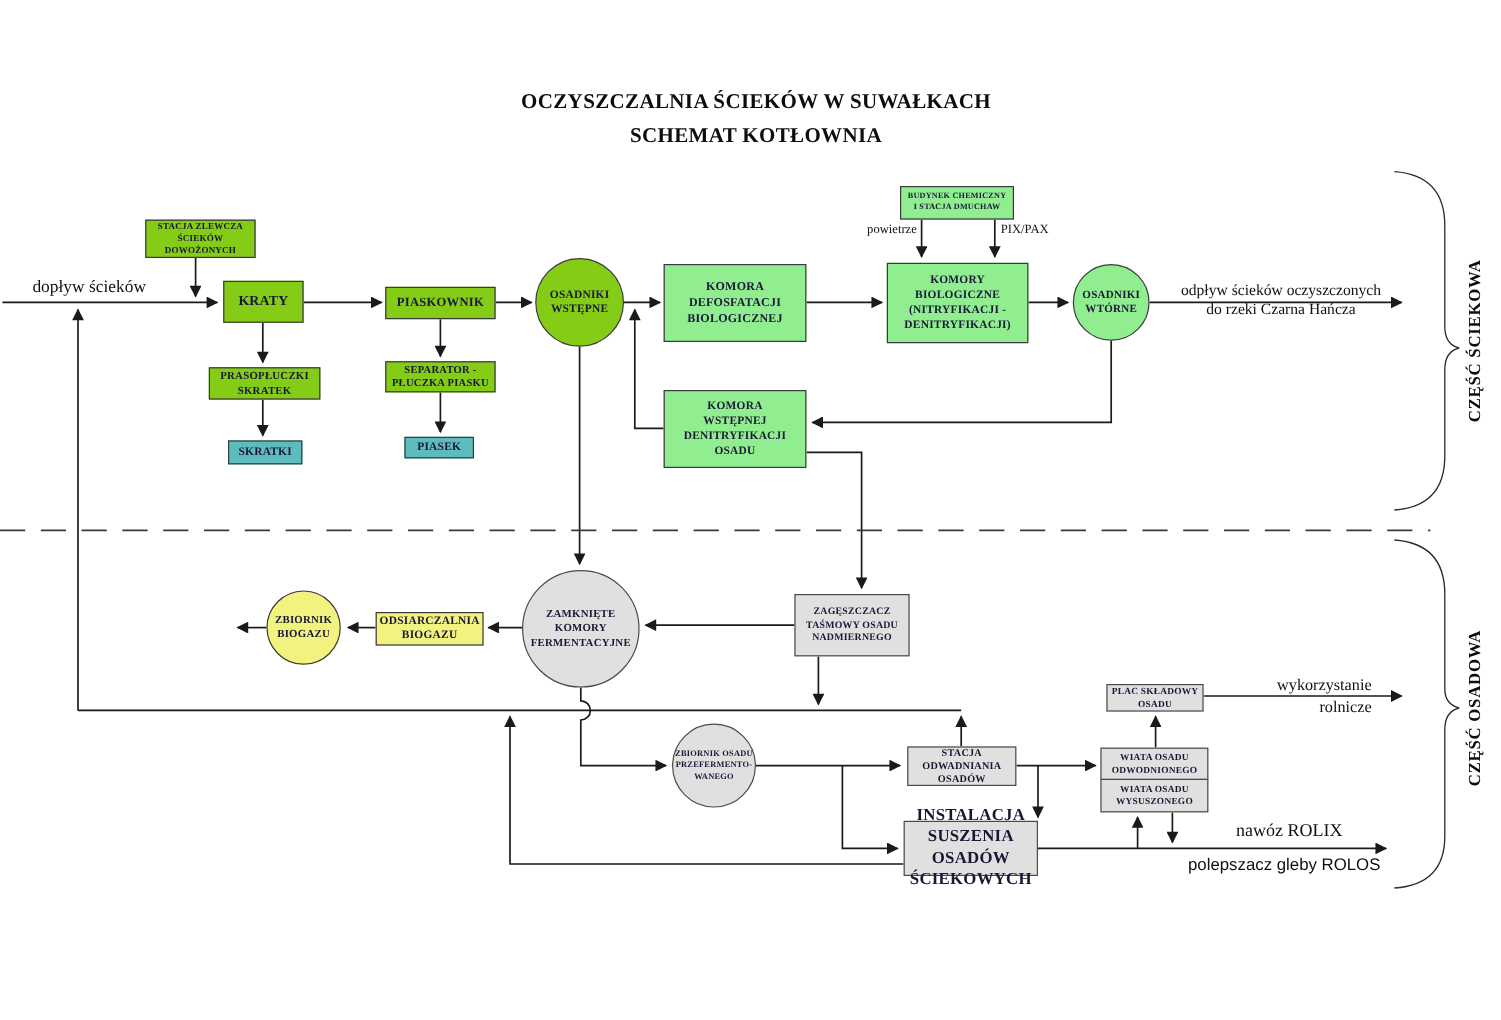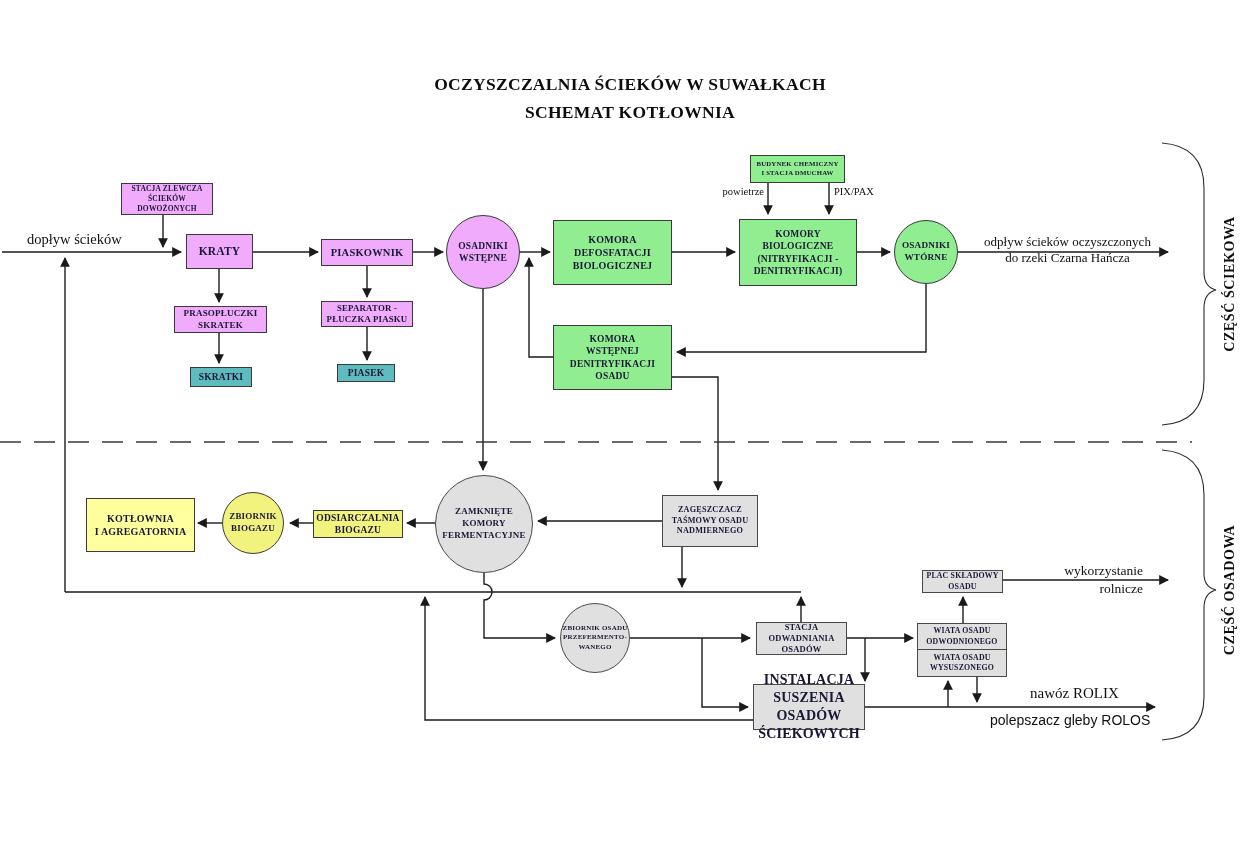--- a/index.html
+++ b/index.html
@@ -8,21 +8,21 @@
     font-family:"Liberation Serif","DejaVu Serif",serif;color:#111;
   }
   .lines{position:absolute;left:0;top:0;width:1251px;height:850px;}
   .node{
     position:absolute;display:flex;align-items:center;justify-content:center;
     text-align:center;font-weight:bold;color:#181835;
     border:1.6px solid #3a3a3a;box-sizing:border-box;
     white-space:pre-line;line-height:1.3;letter-spacing:.2px;
   }
   .circle{border-radius:50%;}
-  .orange{background:#f0abfc;}
+  .orange{background:#84cc16;}
   .green{background:#90ee90;}
   .teal{background:#5fbcbe;}
   .yellow{background:#f2f27e;}
   .yellow-light{background:#ffff9e;}
   .gray{background:#e0e0e0;border-color:#4a4a4a;}
   .flowlabel{position:absolute;white-space:pre-line;color:#101010;}
   .title{
     position:absolute;left:380px;top:70px;width:500px;text-align:center;
     font-weight:bold;font-size:17.5px;line-height:1.6;letter-spacing:.3px;color:#0d0d0d;
   }
@@ -124,22 +124,20 @@
 BIOLOGICZNE
 (NITRYFIKACJI -
 DENITRYFIKACJI)</div>
   <div class="node green circle" style="left:894px;top:220px;width:64px;height:64px;font-size:9.2px;">OSADNIKI
 WTÓRNE</div>
   <div class="node green" style="left:553px;top:325px;width:119px;height:65px;font-size:9.5px;">KOMORA
 WSTĘPNEJ
 DENITRYFIKACJI
 OSADU</div>
 
-  <div class="node yellow-light" style="left:86px;top:498px;width:109px;height:54px;font-size:10px;">KOTŁOWNIA
-I AGREGATORNIA</div>
   <div class="node yellow circle" style="left:222px;top:492px;width:62px;height:62px;font-size:9px;">ZBIORNIK
 BIOGAZU</div>
   <div class="node yellow" style="left:313px;top:510px;width:90px;height:28px;font-size:9.5px;">ODSIARCZALNIA
 BIOGAZU</div>
   <div class="node gray circle" style="left:435px;top:475px;width:98px;height:98px;font-size:9px;">ZAMKNIĘTE
 KOMORY
 FERMENTACYJNE</div>
   <div class="node gray" style="left:662px;top:495px;width:96px;height:52px;font-size:8.2px;">ZAGĘSZCZACZ
 TAŚMOWY OSADU
 NADMIERNEGO</div>

